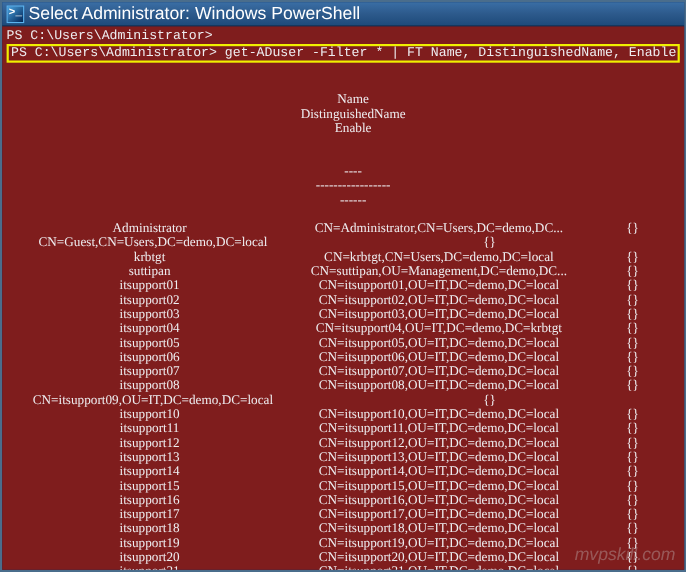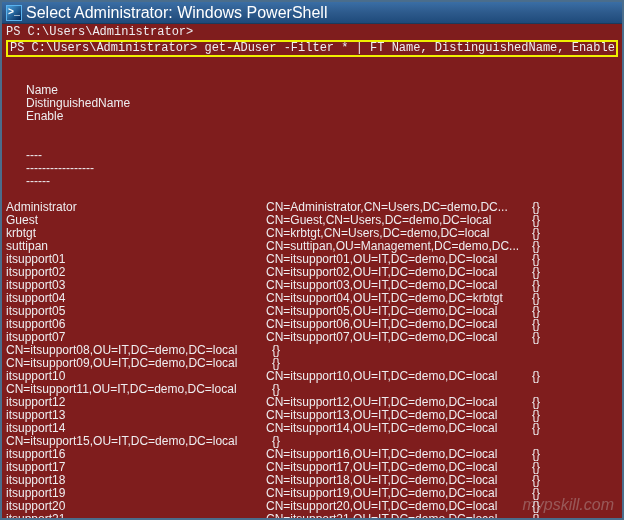--- a/index.html
+++ b/index.html
@@ -60,21 +60,21 @@
     .highlight-box {
       border: 2px solid #f0f000;
       padding: 0 2px;
       margin: 1px 0;
       display: block;
       text-align: center;
     }
     .blank-line { height: 13px; }
     .header-row { white-space: pre; }
     .divider-row { white-space: pre; }
-    .data-row { white-space: pre; font-family: Liberation Sans, sans-serif; }
+    .data-row { white-space: pre; font-family: Liberation Serif, serif; text-align: center; }
     .watermark {
       position: absolute;
       bottom: 6px;
       right: 10px;
       color: rgba(200,200,200,0.35);
       font-family: Arial, sans-serif;
       font-size: 16px;
       font-style: italic;
     }
     .rows-container .data-row {
@@ -103,38 +103,38 @@
       <span class="col-dn">DistinguishedName</span>
       <span class="col-en">Enable</span>
     </div>
     <div class="divider-row data-row">
       <span class="col-name">----</span>
       <span class="col-dn">-----------------</span>
       <span class="col-en">------</span>
     </div>
     <div class="rows-container" id="rows">
         <div class="data-row"><span class="col-name">Administrator</span><span class="col-dn">CN=Administrator,CN=Users,DC=demo,DC...</span><span class="col-en">{}</span></div>
-        <div class="data-row"><span class="col-name">Guest</span><span class="col-dn">CN=Guest,CN=Users,DC=demo,DC=local</span><span class="col-en">{}</span></div>
+        <div class="data-row"><span class="col-dn">CN=Guest,CN=Users,DC=demo,DC=local</span><span class="col-en">{}</span></div>
         <div class="data-row"><span class="col-name">krbtgt</span><span class="col-dn">CN=krbtgt,CN=Users,DC=demo,DC=local</span><span class="col-en">{}</span></div>
         <div class="data-row"><span class="col-name">suttipan</span><span class="col-dn">CN=suttipan,OU=Management,DC=demo,DC...</span><span class="col-en">{}</span></div>
         <div class="data-row"><span class="col-name">itsupport01</span><span class="col-dn">CN=itsupport01,OU=IT,DC=demo,DC=local</span><span class="col-en">{}</span></div>
         <div class="data-row"><span class="col-name">itsupport02</span><span class="col-dn">CN=itsupport02,OU=IT,DC=demo,DC=local</span><span class="col-en">{}</span></div>
         <div class="data-row"><span class="col-name">itsupport03</span><span class="col-dn">CN=itsupport03,OU=IT,DC=demo,DC=local</span><span class="col-en">{}</span></div>
         <div class="data-row"><span class="col-name">itsupport04</span><span class="col-dn">CN=itsupport04,OU=IT,DC=demo,DC=krbtgt</span><span class="col-en">{}</span></div>
         <div class="data-row"><span class="col-name">itsupport05</span><span class="col-dn">CN=itsupport05,OU=IT,DC=demo,DC=local</span><span class="col-en">{}</span></div>
         <div class="data-row"><span class="col-name">itsupport06</span><span class="col-dn">CN=itsupport06,OU=IT,DC=demo,DC=local</span><span class="col-en">{}</span></div>
         <div class="data-row"><span class="col-name">itsupport07</span><span class="col-dn">CN=itsupport07,OU=IT,DC=demo,DC=local</span><span class="col-en">{}</span></div>
-        <div class="data-row"><span class="col-dn">CN=itsupport08,OU=IT,DC=demo,DC=local</span><span class="col-en">{}</span></div>
+        <div class="data-row"><span class="col-name">itsupport08</span><span class="col-dn">CN=itsupport08,OU=IT,DC=demo,DC=local</span><span class="col-en">{}</span></div>
         <div class="data-row"><span class="col-dn">CN=itsupport09,OU=IT,DC=demo,DC=local</span><span class="col-en">{}</span></div>
         <div class="data-row"><span class="col-name">itsupport10</span><span class="col-dn">CN=itsupport10,OU=IT,DC=demo,DC=local</span><span class="col-en">{}</span></div>
-        <div class="data-row"><span class="col-dn">CN=itsupport11,OU=IT,DC=demo,DC=local</span><span class="col-en">{}</span></div>
+        <div class="data-row"><span class="col-name">itsupport11</span><span class="col-dn">CN=itsupport11,OU=IT,DC=demo,DC=local</span><span class="col-en">{}</span></div>
         <div class="data-row"><span class="col-name">itsupport12</span><span class="col-dn">CN=itsupport12,OU=IT,DC=demo,DC=local</span><span class="col-en">{}</span></div>
         <div class="data-row"><span class="col-name">itsupport13</span><span class="col-dn">CN=itsupport13,OU=IT,DC=demo,DC=local</span><span class="col-en">{}</span></div>
         <div class="data-row"><span class="col-name">itsupport14</span><span class="col-dn">CN=itsupport14,OU=IT,DC=demo,DC=local</span><span class="col-en">{}</span></div>
-        <div class="data-row"><span class="col-dn">CN=itsupport15,OU=IT,DC=demo,DC=local</span><span class="col-en">{}</span></div>
+        <div class="data-row"><span class="col-name">itsupport15</span><span class="col-dn">CN=itsupport15,OU=IT,DC=demo,DC=local</span><span class="col-en">{}</span></div>
         <div class="data-row"><span class="col-name">itsupport16</span><span class="col-dn">CN=itsupport16,OU=IT,DC=demo,DC=local</span><span class="col-en">{}</span></div>
         <div class="data-row"><span class="col-name">itsupport17</span><span class="col-dn">CN=itsupport17,OU=IT,DC=demo,DC=local</span><span class="col-en">{}</span></div>
         <div class="data-row"><span class="col-name">itsupport18</span><span class="col-dn">CN=itsupport18,OU=IT,DC=demo,DC=local</span><span class="col-en">{}</span></div>
         <div class="data-row"><span class="col-name">itsupport19</span><span class="col-dn">CN=itsupport19,OU=IT,DC=demo,DC=local</span><span class="col-en">{}</span></div>
         <div class="data-row"><span class="col-name">itsupport20</span><span class="col-dn">CN=itsupport20,OU=IT,DC=demo,DC=local</span><span class="col-en">{}</span></div>
         <div class="data-row"><span class="col-name">itsupport21</span><span class="col-dn">CN=itsupport21,OU=IT,DC=demo,DC=local</span><span class="col-en">{}</span></div>
       </div>
   </div>
 </div>
 <div class="watermark">mvpskill.com</div>

